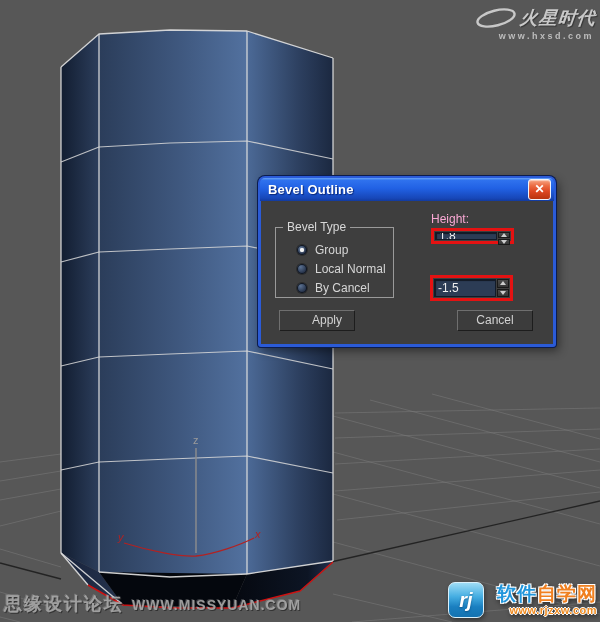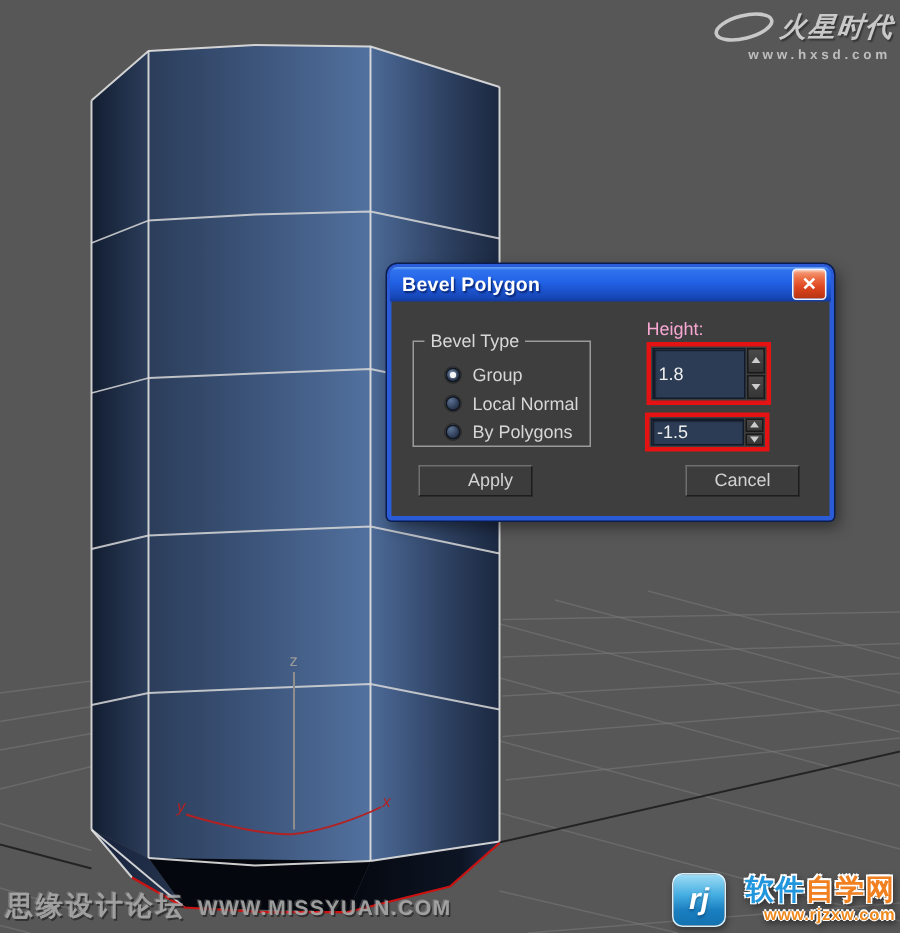--- a/index.html
+++ b/index.html
@@ -227,42 +227,42 @@
     <line x1="196" y1="448" x2="196" y2="553" stroke="#8d8d8d" stroke-width="1.4"></line>
     <path d="M 124,543 C 150,551 180,557 196,556 C 215,554 240,545 254,538" fill="none" stroke="#b22222" stroke-width="1.3"></path>
     <text x="193" y="444" fill="#9a9a9a" font-size="11" font-family="Liberation Sans, sans-serif">z</text>
     <text x="118" y="541" fill="#b22222" font-size="11" font-style="italic" font-family="Liberation Sans, sans-serif">y</text>
     <text x="255" y="538" fill="#b22222" font-size="11" font-style="italic" font-family="Liberation Sans, sans-serif">x</text>
   </g>
 </svg>
 
 <div class="dialog">
   <div class="titlebar">
-    <span class="title">Bevel Polygon</span>
+    <span class="title">Bevel Outline</span>
     <div class="close-btn">✕</div>
   </div>
 
   <div class="groupbox">
     <span class="legend">Bevel Type</span>
     <div class="radio-row" style="top:15px;">
       <span class="radio selected"></span>
       <span class="radio-label">Group</span>
     </div>
     <div class="radio-row" style="top:34px;">
       <span class="radio"></span>
       <span class="radio-label">Local Normal</span>
     </div>
     <div class="radio-row" style="top:53px;">
       <span class="radio"></span>
-      <span class="radio-label">By Polygons</span>
+      <span class="radio-label">By Cancel</span>
     </div>
   </div>
 
   <div class="param-label" style="left:170px;top:33px;width:83px;">Height:</div>
-  <div class="field-group" style="left:170px;top:49px;width:83px;height:42px;">
+  <div class="field-group" style="left:170px;top:49px;width:83px;height:16px;">
     <input class="field-input" readonly="" value="1.8" style="">
     <div class="spinner">
       <div class="spin-btn">
           <span class="arrow-up"></span>
         </div>
       <div class="spin-btn">
           <span class="arrow-down"></span>
         </div>
     </div>
   </div>

